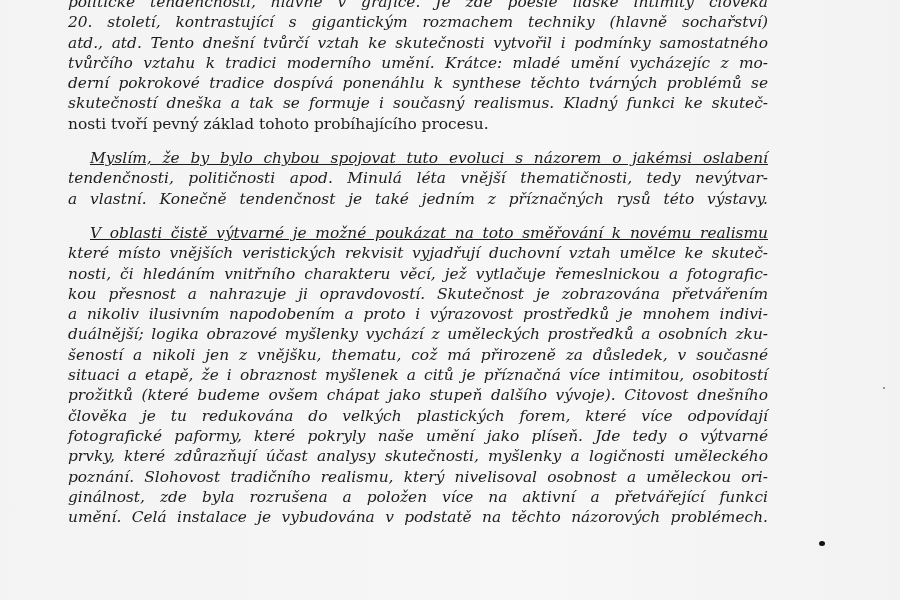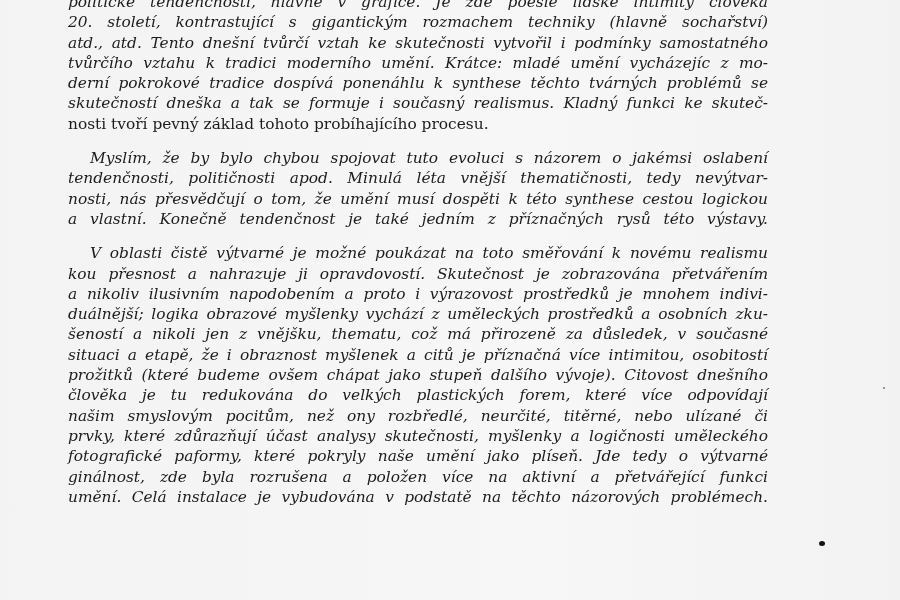--- a/index.html
+++ b/index.html
@@ -18,21 +18,21 @@
       position:absolute; left:68px; top:-8px; width:700px;
     }
     .para { margin:0; }
     .line {
       display:block; white-space:nowrap;
       font-size:15.4px; line-height:20.3px; height:20.3px;
       letter-spacing:0px;
     }
     .line.j { text-align-last: justify; text-align: justify; }
     .gap { height:14px; }
-    .indent { padding-left:22px; }
+    .indent { padding-left:22px;text-decoration:underline; }
     i, .it { font-style:italic; }
     .dot {
       position:absolute; border-radius:50%; background:#111;
     }
   </style>
 </head>
 <body>
 
 <div class="page">
   <div class="column">
@@ -45,38 +45,39 @@
       <span class="line j it">derní pokrokové tradice dospívá ponenáhlu k synthese těchto tvárných problémů se</span>
       <span class="line j it">skutečností dneška a tak se formuje i současný realismus. Kladný funkci ke skuteč-</span>
       <span class="line">nosti tvoří pevný základ tohoto probíhajícího procesu.</span>
     </div>
 
     <div class="gap"></div>
 
     <div class="para">
       <span class="line j it indent">Myslím, že by bylo chybou spojovat tuto evoluci s názorem o jakémsi oslabení</span>
       <span class="line j it">tendenčnosti, političnosti apod. Minulá léta vnější thematičnosti, tedy nevýtvar-</span>
-      <span class="line j it">nosti, nás přesvědčují o tom, že umění musí dospěti k této synthese cestou logickou</span>
       <span class="line j it">a vlastní. Konečně tendenčnost je také jedním z příznačných rysů této výstavy.</span>
     </div>
 
     <div class="gap"></div>
 
     <div class="para">
       <span class="line j it indent">V oblasti čistě výtvarné je možné poukázat na toto směřování k novému realismu</span>
+      <span class="line j it">které místo vnějších veristických rekvisit vyjadřují duchovní vztah umělce ke skuteč-</span>
+      <span class="line j it">nosti, či hledáním vnitřního charakteru věcí, jež vytlačuje řemeslnickou a fotografic-</span>
       <span class="line j it">kou přesnost a nahrazuje ji opravdovostí. Skutečnost je zobrazována přetvářením</span>
       <span class="line j it">a nikoliv ilusivním napodobením a proto i výrazovost prostředků je mnohem indivi-</span>
       <span class="line j it">duálnější; logika obrazové myšlenky vychází z uměleckých prostředků a osobních zku-</span>
       <span class="line j it">šeností a nikoli jen z vnějšku, thematu, což má přirozeně za důsledek, v současné</span>
       <span class="line j it">situaci a etapě, že i obraznost myšlenek a citů je příznačná více intimitou, osobitostí</span>
       <span class="line j it">prožitků (které budeme ovšem chápat jako stupeň dalšího vývoje). Citovost dnešního</span>
       <span class="line j it">člověka je tu redukována do velkých plastických forem, které více odpovídají</span>
-      <span class="line j it">našim smyslovým pocitům, než ony rozbředlé, neurčité, titěrné, nebo ulízané či</span>
+      <span class="line j it">fotografické paformy, které pokryly naše umění jako plíseň. Jde tedy o výtvarné</span>
       <span class="line j it">prvky, které zdůrazňují účast analysy skutečnosti, myšlenky a logičnosti uměleckého</span>
-      <span class="line j it">fotografické paformy, které pokryly naše umění jako plíseň. Jde tedy o výtvarné</span>
+      <span class="line j it">poznání. Slohovost tradičního realismu, který nivelisoval osobnost a uměleckou ori-</span>
       <span class="line j it">ginálnost, zde byla rozrušena a položen více na aktivní a přetvářející funkci</span>
       <span class="line j it">umění. Celá instalace je vybudována v podstatě na těchto názorových problémech.</span>
     </div>
 
     <div class="gap"></div>
 
   </div>
 
   <div class="dot" style="left:819px; top:541px; width:6px; height:5px;"></div>
   <div class="dot" style="left:883px; top:387px; width:2px; height:2px; background:#777;"></div>

